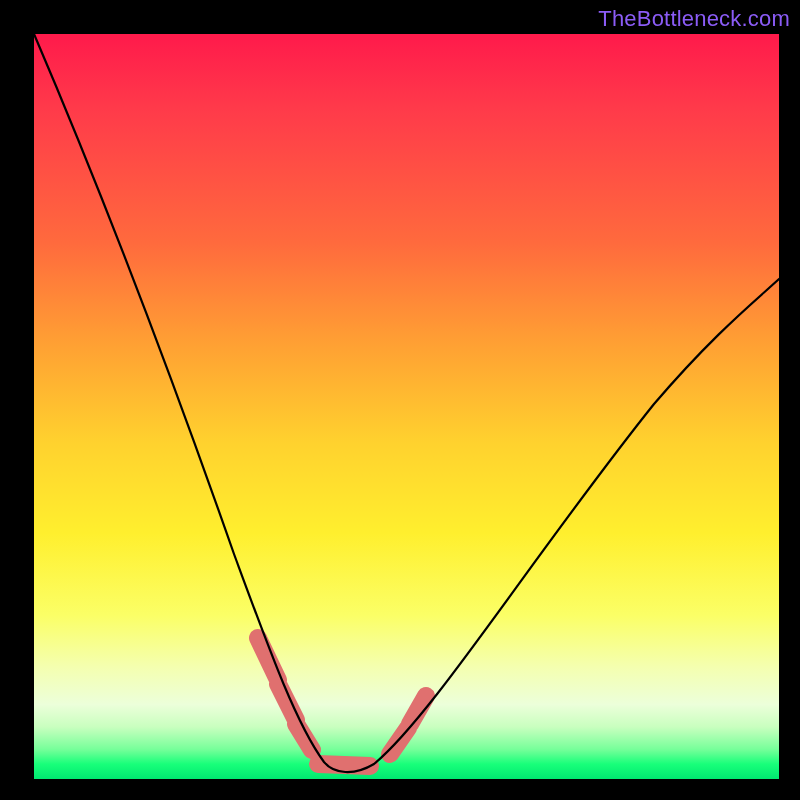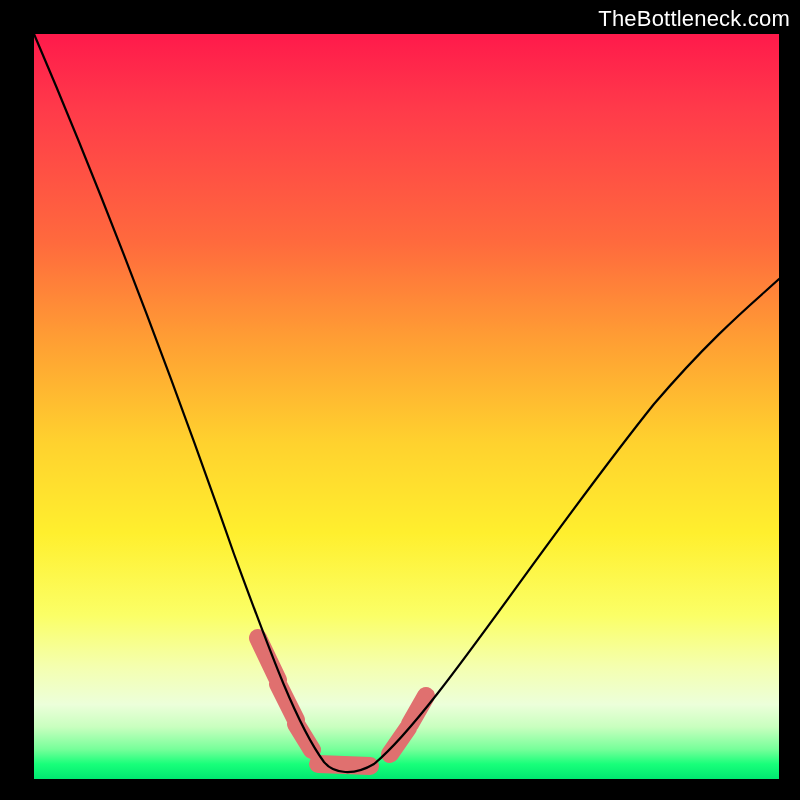--- a/index.html
+++ b/index.html
@@ -58,21 +58,21 @@
   .marker-seg {
     fill: none;
     stroke: #e0706f;
     stroke-width: 18;
     stroke-linecap: round;
   }
   .attribution {
     position: absolute;
     top: 6px;
     right: 10px;
-    color: #ffffff;
+    color: #8b5cf6;
     font-size: 22px;
     letter-spacing: 0.2px;
     font-weight: 500;
   }
 </style>
 </head>
 <body>
 
 <div class="stage">
 

